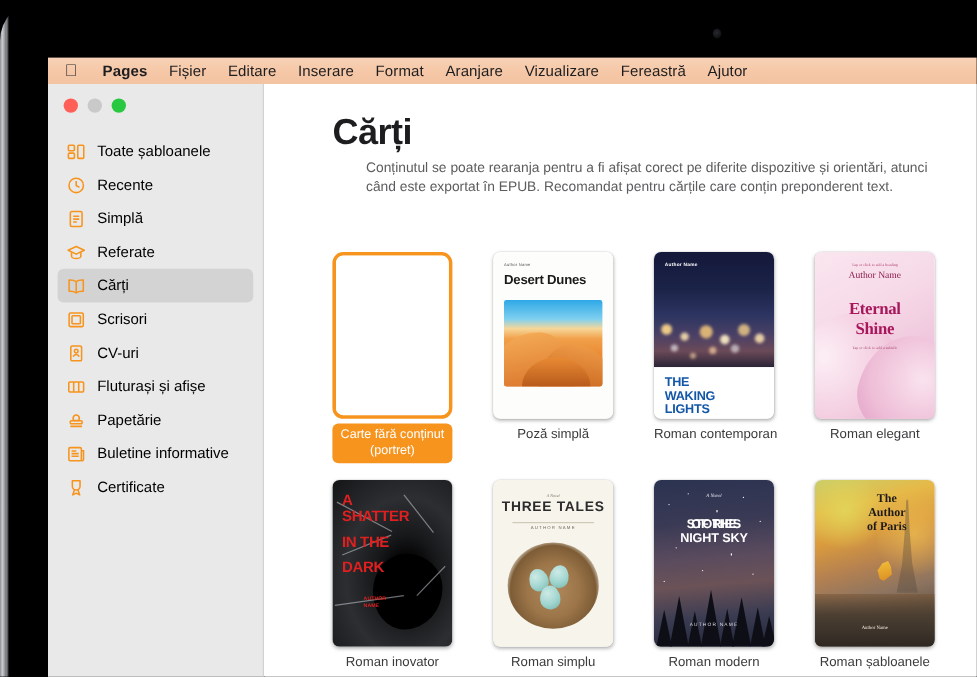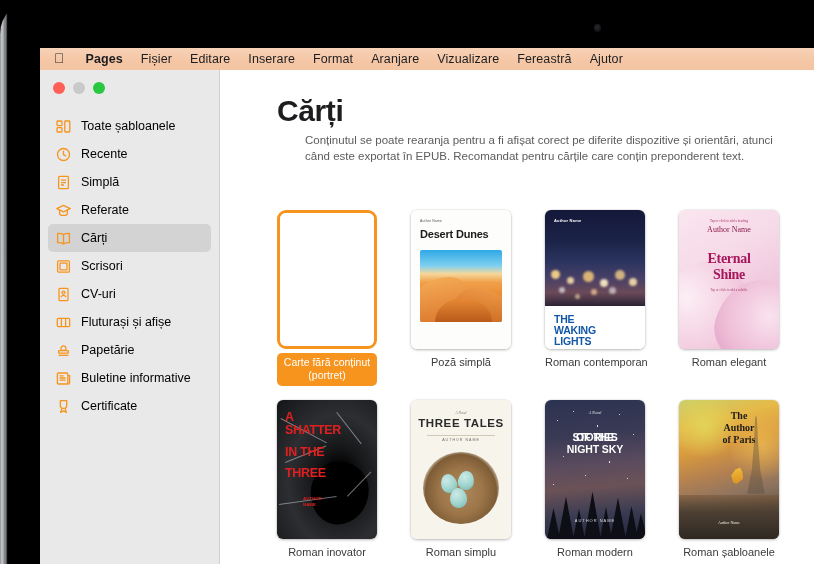--- a/index.html
+++ b/index.html
@@ -474,21 +474,21 @@
               <div class="cov sh-bg">
                 <div class="sh-hole"></div>
                 <div class="sh-crack" style="left:4px;top:18px;width:52px;transform:rotate(28deg)"></div>
                 <div class="sh-crack" style="left:8px;top:62px;width:44px;transform:rotate(-22deg)"></div>
                 <div class="sh-crack" style="left:60px;top:12px;width:40px;transform:rotate(52deg)"></div>
                 <div class="sh-crack" style="left:2px;top:104px;width:58px;transform:rotate(-8deg)"></div>
                 <div class="sh-crack" style="left:70px;top:96px;width:34px;transform:rotate(-46deg)"></div>
                 <div class="cov-t sh-t" style="top:12px">A</div>
                 <div class="cov-t sh-t" style="top:25px">SHATTER</div>
                 <div class="cov-t sh-t" style="top:47px">IN THE</div>
-                <div class="cov-t sh-t" style="top:68px">THREE</div>
+                <div class="cov-t sh-t" style="top:68px">DARK</div>
                 <div class="cov-t sh-auth">
                   <div>AUTHOR</div>
                   <div>NAME</div>
                 </div>
               </div>
             </div>
             <div class="caption">Roman inovator</div>
           </div>
 
           <div class="cell">

